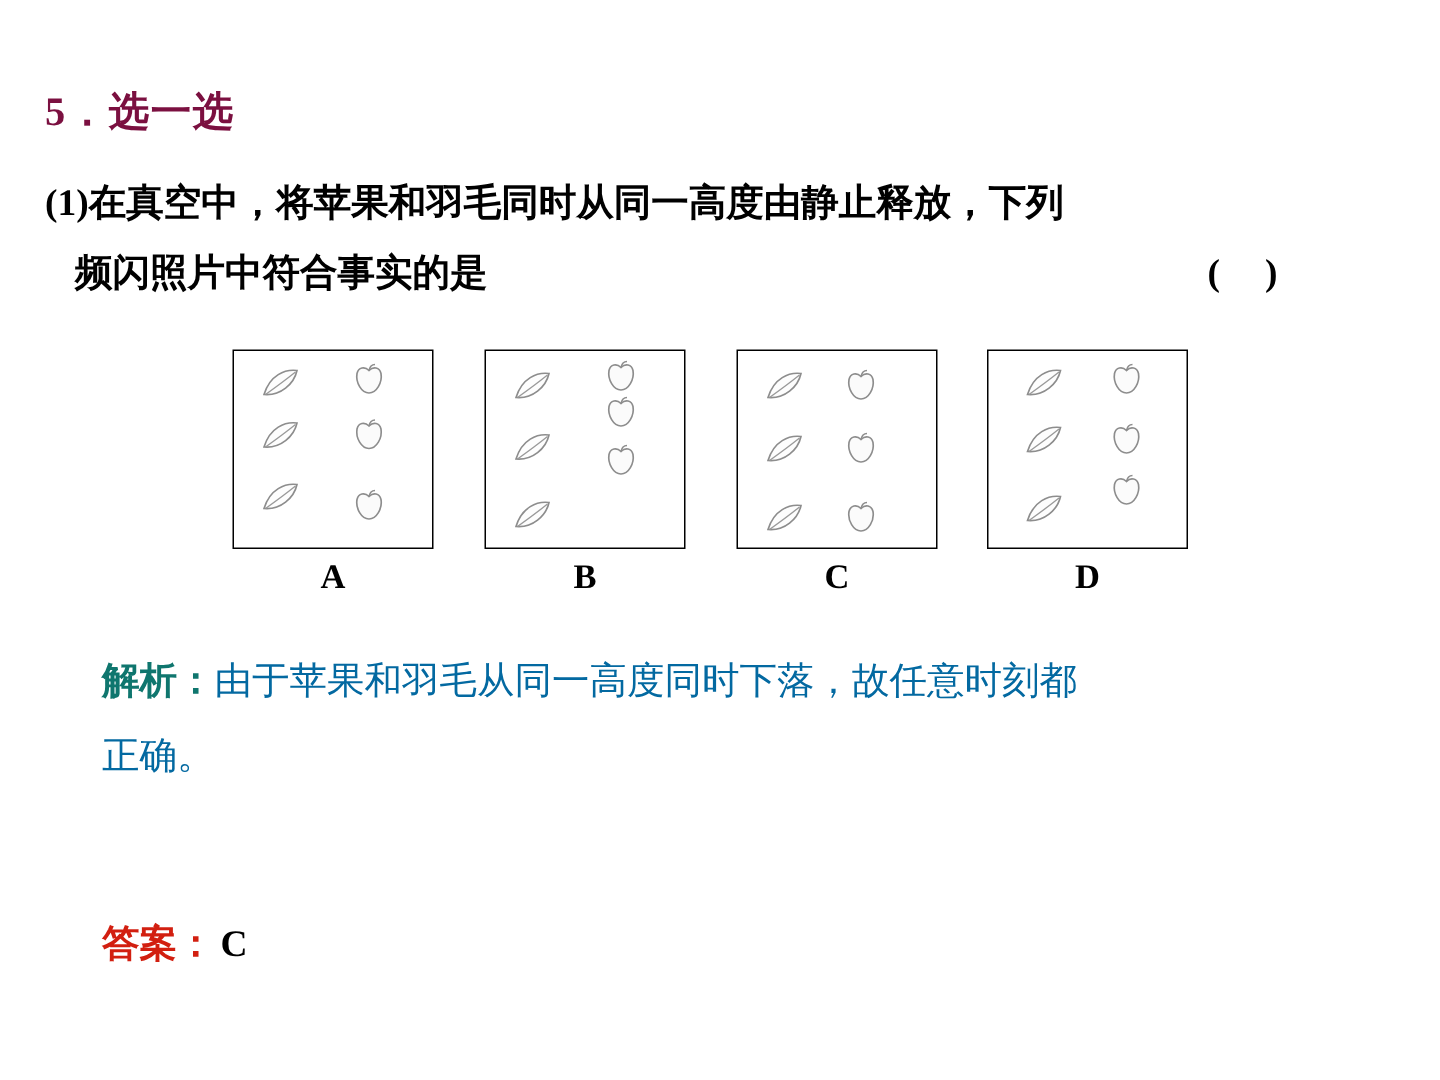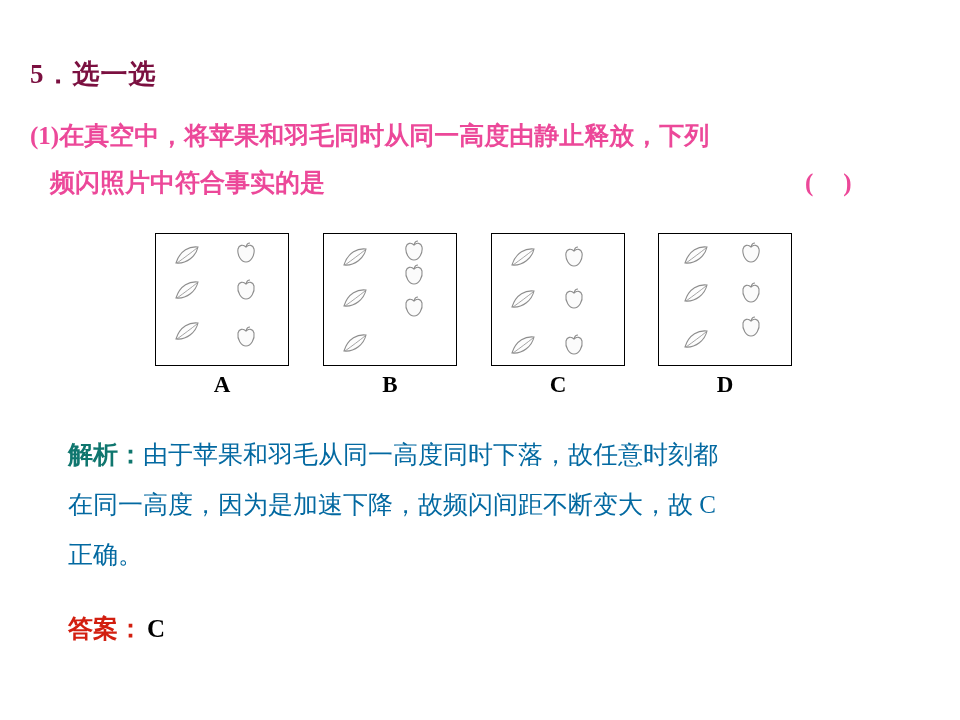--- a/index.html
+++ b/index.html
@@ -36,21 +36,21 @@
   }
 
   
   .stem {
     position: absolute;
     left: 30px;
     top: 112px;
     width: 900px;
     font-size: 25px;
     line-height: 47px;
-    color: #ec4899;
+    color: #000000;
     font-weight: bold;
   }
   .stem .line2 {
     display: block;
     margin-left: 20px;
     position: relative;
   }
   .stem .paren {
     position: absolute;
     left: 755px;
@@ -303,21 +303,20 @@
             <path d="M12 5 C12.5 2.5 14 1 16 1" stroke="#8d8d8d" stroke-width="1.1" fill="none"></path>
           </svg>
       </span>
     </div>
     <div class="optlabel o-d">D</div>
 
   </div>
 
   <div class="analysis">
     <span class="tag">解析：</span><span class="body">由于苹果和羽毛从同一高度同时下落，故任意时刻都</span>
-    <span class="body l2">在同一高度，因为是加速下降，故频闪间距不断变大，故 C</span>
     <span class="body l3">正确。</span>
   </div>
 
   <div class="answer">
     <span class="tag">答案：</span><span class="val">C</span>
   </div>
 
 </div>
 
 </body></html>

